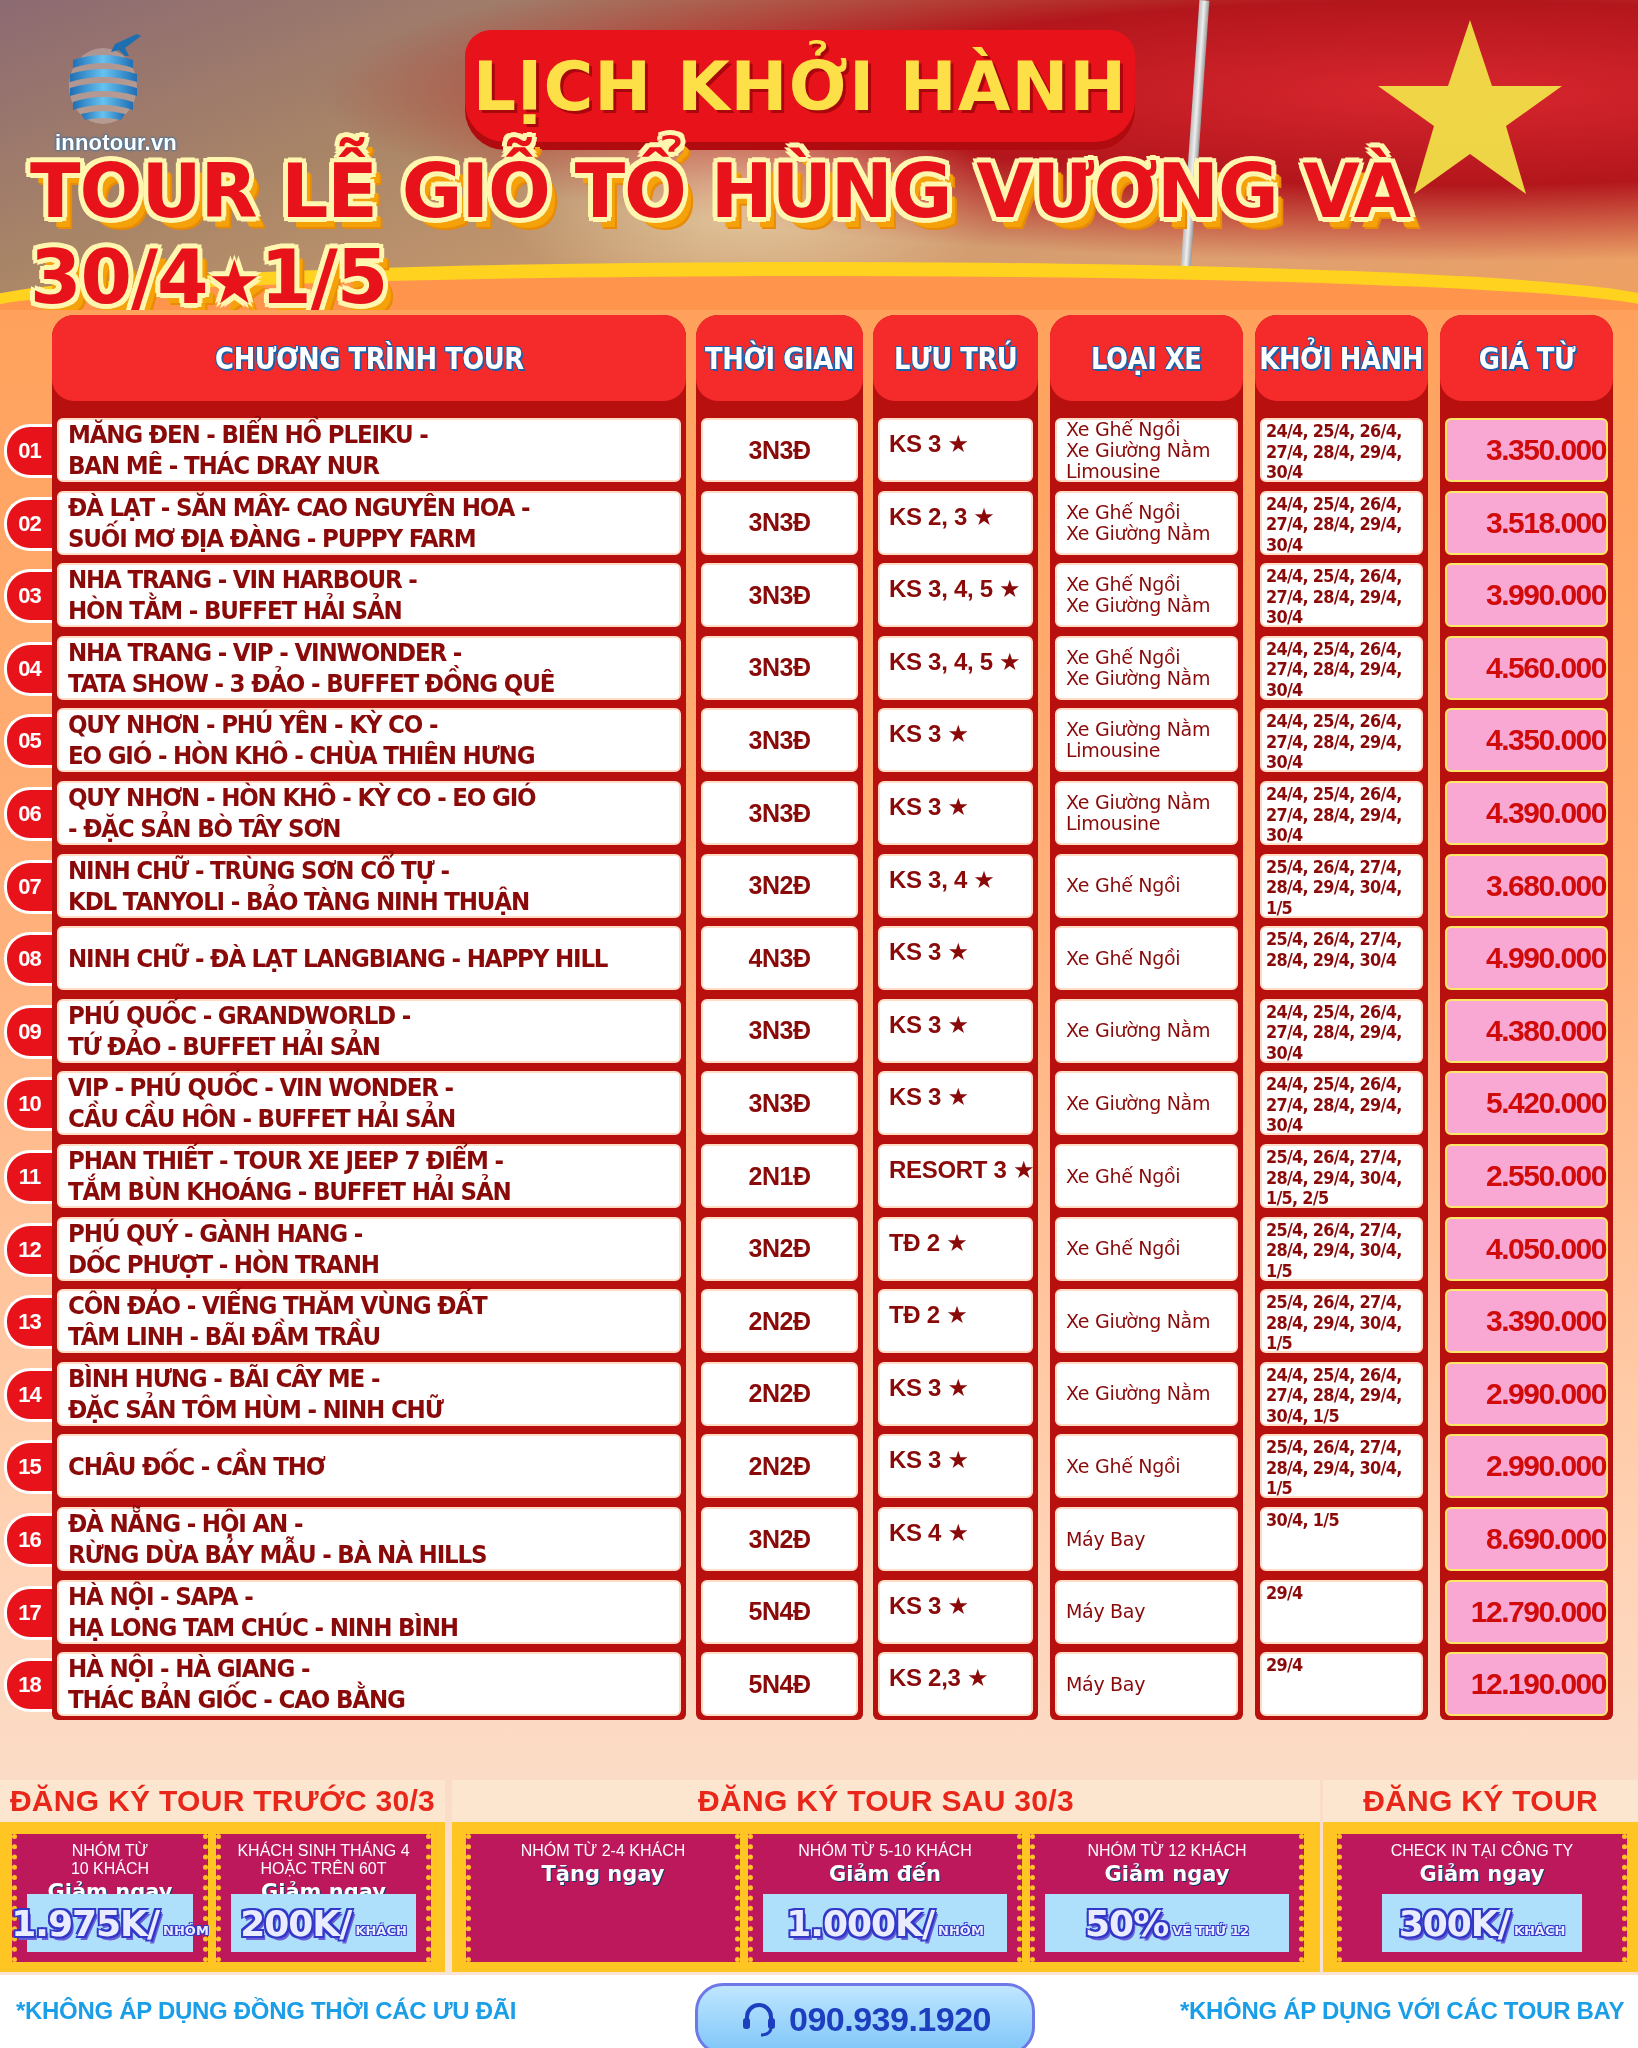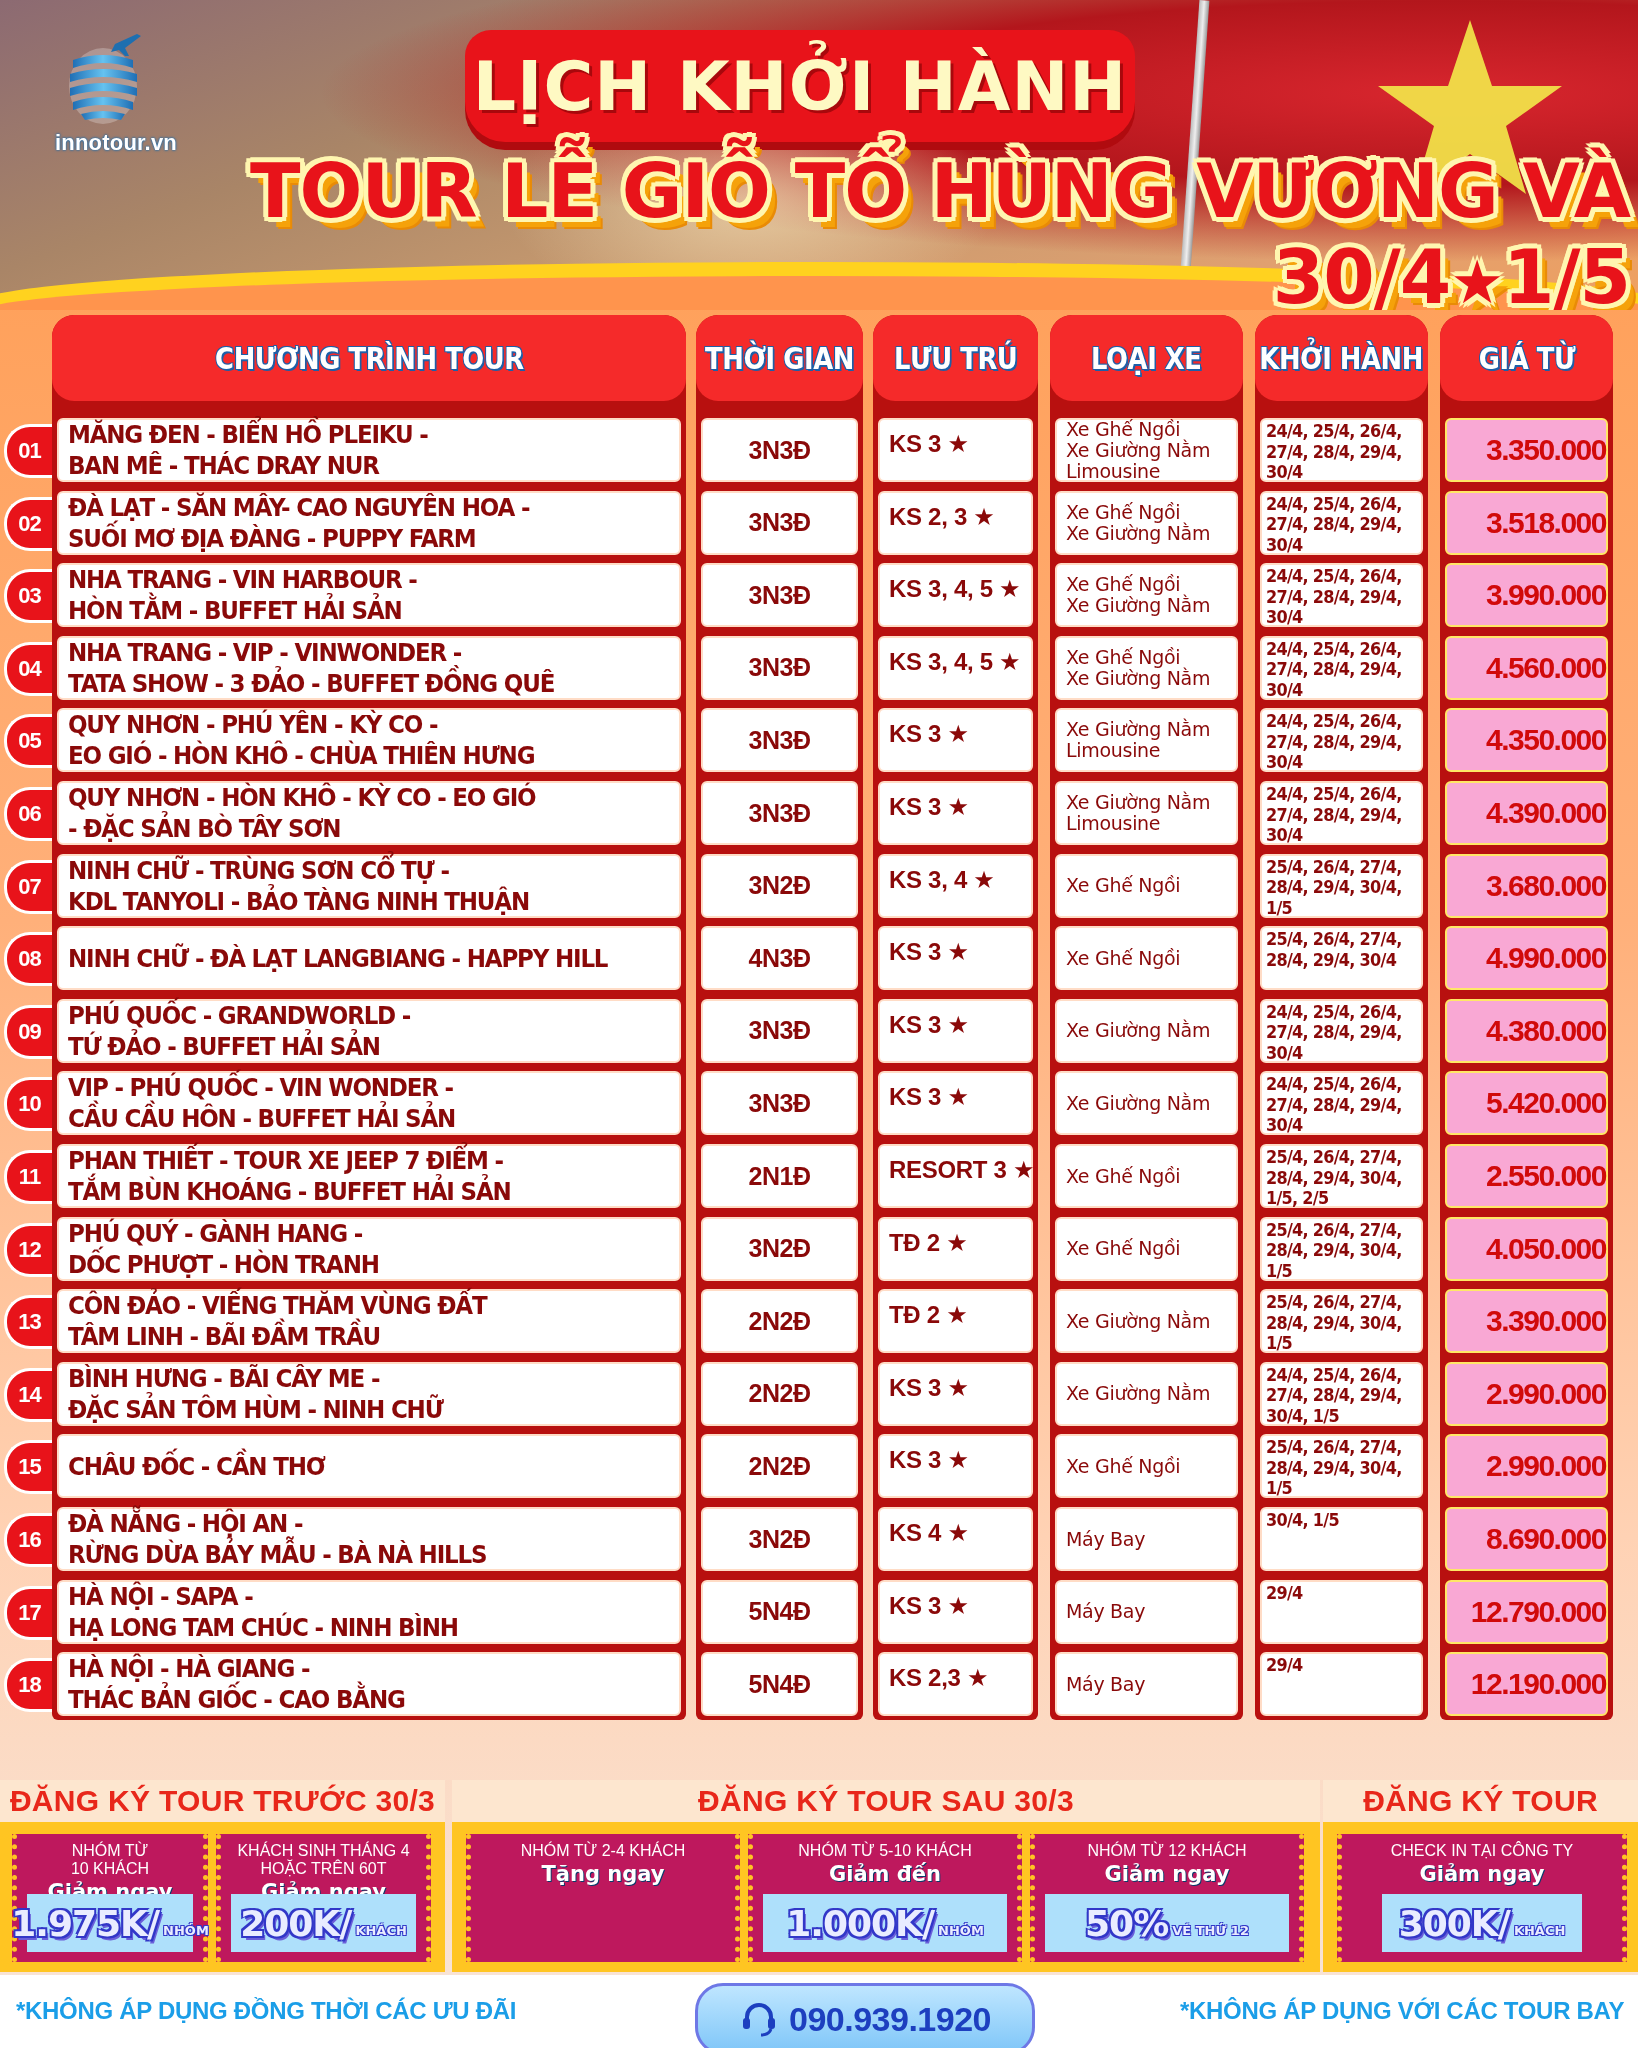--- a/index.html
+++ b/index.html
@@ -33,25 +33,25 @@
     text-shadow: 0 0 3px #1e6fb0, 0 0 2px #1e6fb0; letter-spacing:.2px; }
   .logo-text b { color:#ffffff; }
 
   .title-top {
     position:absolute; left:465px; top:30px; height:112px; width:670px;
     background:#e8131a; border-radius: 26px 26px 40px 40px;
     box-shadow: 0 8px 0 #b00b0f;
     display:flex; align-items:center; justify-content:center;
   }
   .title-top span {
-    font-family:"DejaVu Sans", sans-serif; font-weight:bold; font-size:68px; color:#fef9c3;
+    font-family:"DejaVu Sans", sans-serif; font-weight:bold; font-size:68px; color:#fde047;
     letter-spacing:1px; text-shadow: 3px 3px 0 #a8080c;
   }
   .title-main {
-    position:absolute; left:30px; top:148px; width:1600px; text-align:right;
+    position:absolute; left:30px; top:148px; width:1600px; text-align:left;
     font-family:"DejaVu Sans", sans-serif; font-weight:bold; font-size:74px; color:#e8131a;
     letter-spacing:-1px;
     text-shadow:
       -4px -4px 0 #fff6b0, 4px -4px 0 #fff6b0, -4px 4px 0 #fff6b0, 4px 4px 0 #fff6b0,
       0 -5px 0 #fff6b0, 0 5px 0 #fff6b0, -5px 0 0 #fff6b0, 5px 0 0 #fff6b0,
       8px 10px 0 #f5a20a, 10px 12px 0 #e98b06;
   }
   .title-main .star { color:#e8131a; font-size:60px; }
 
   

